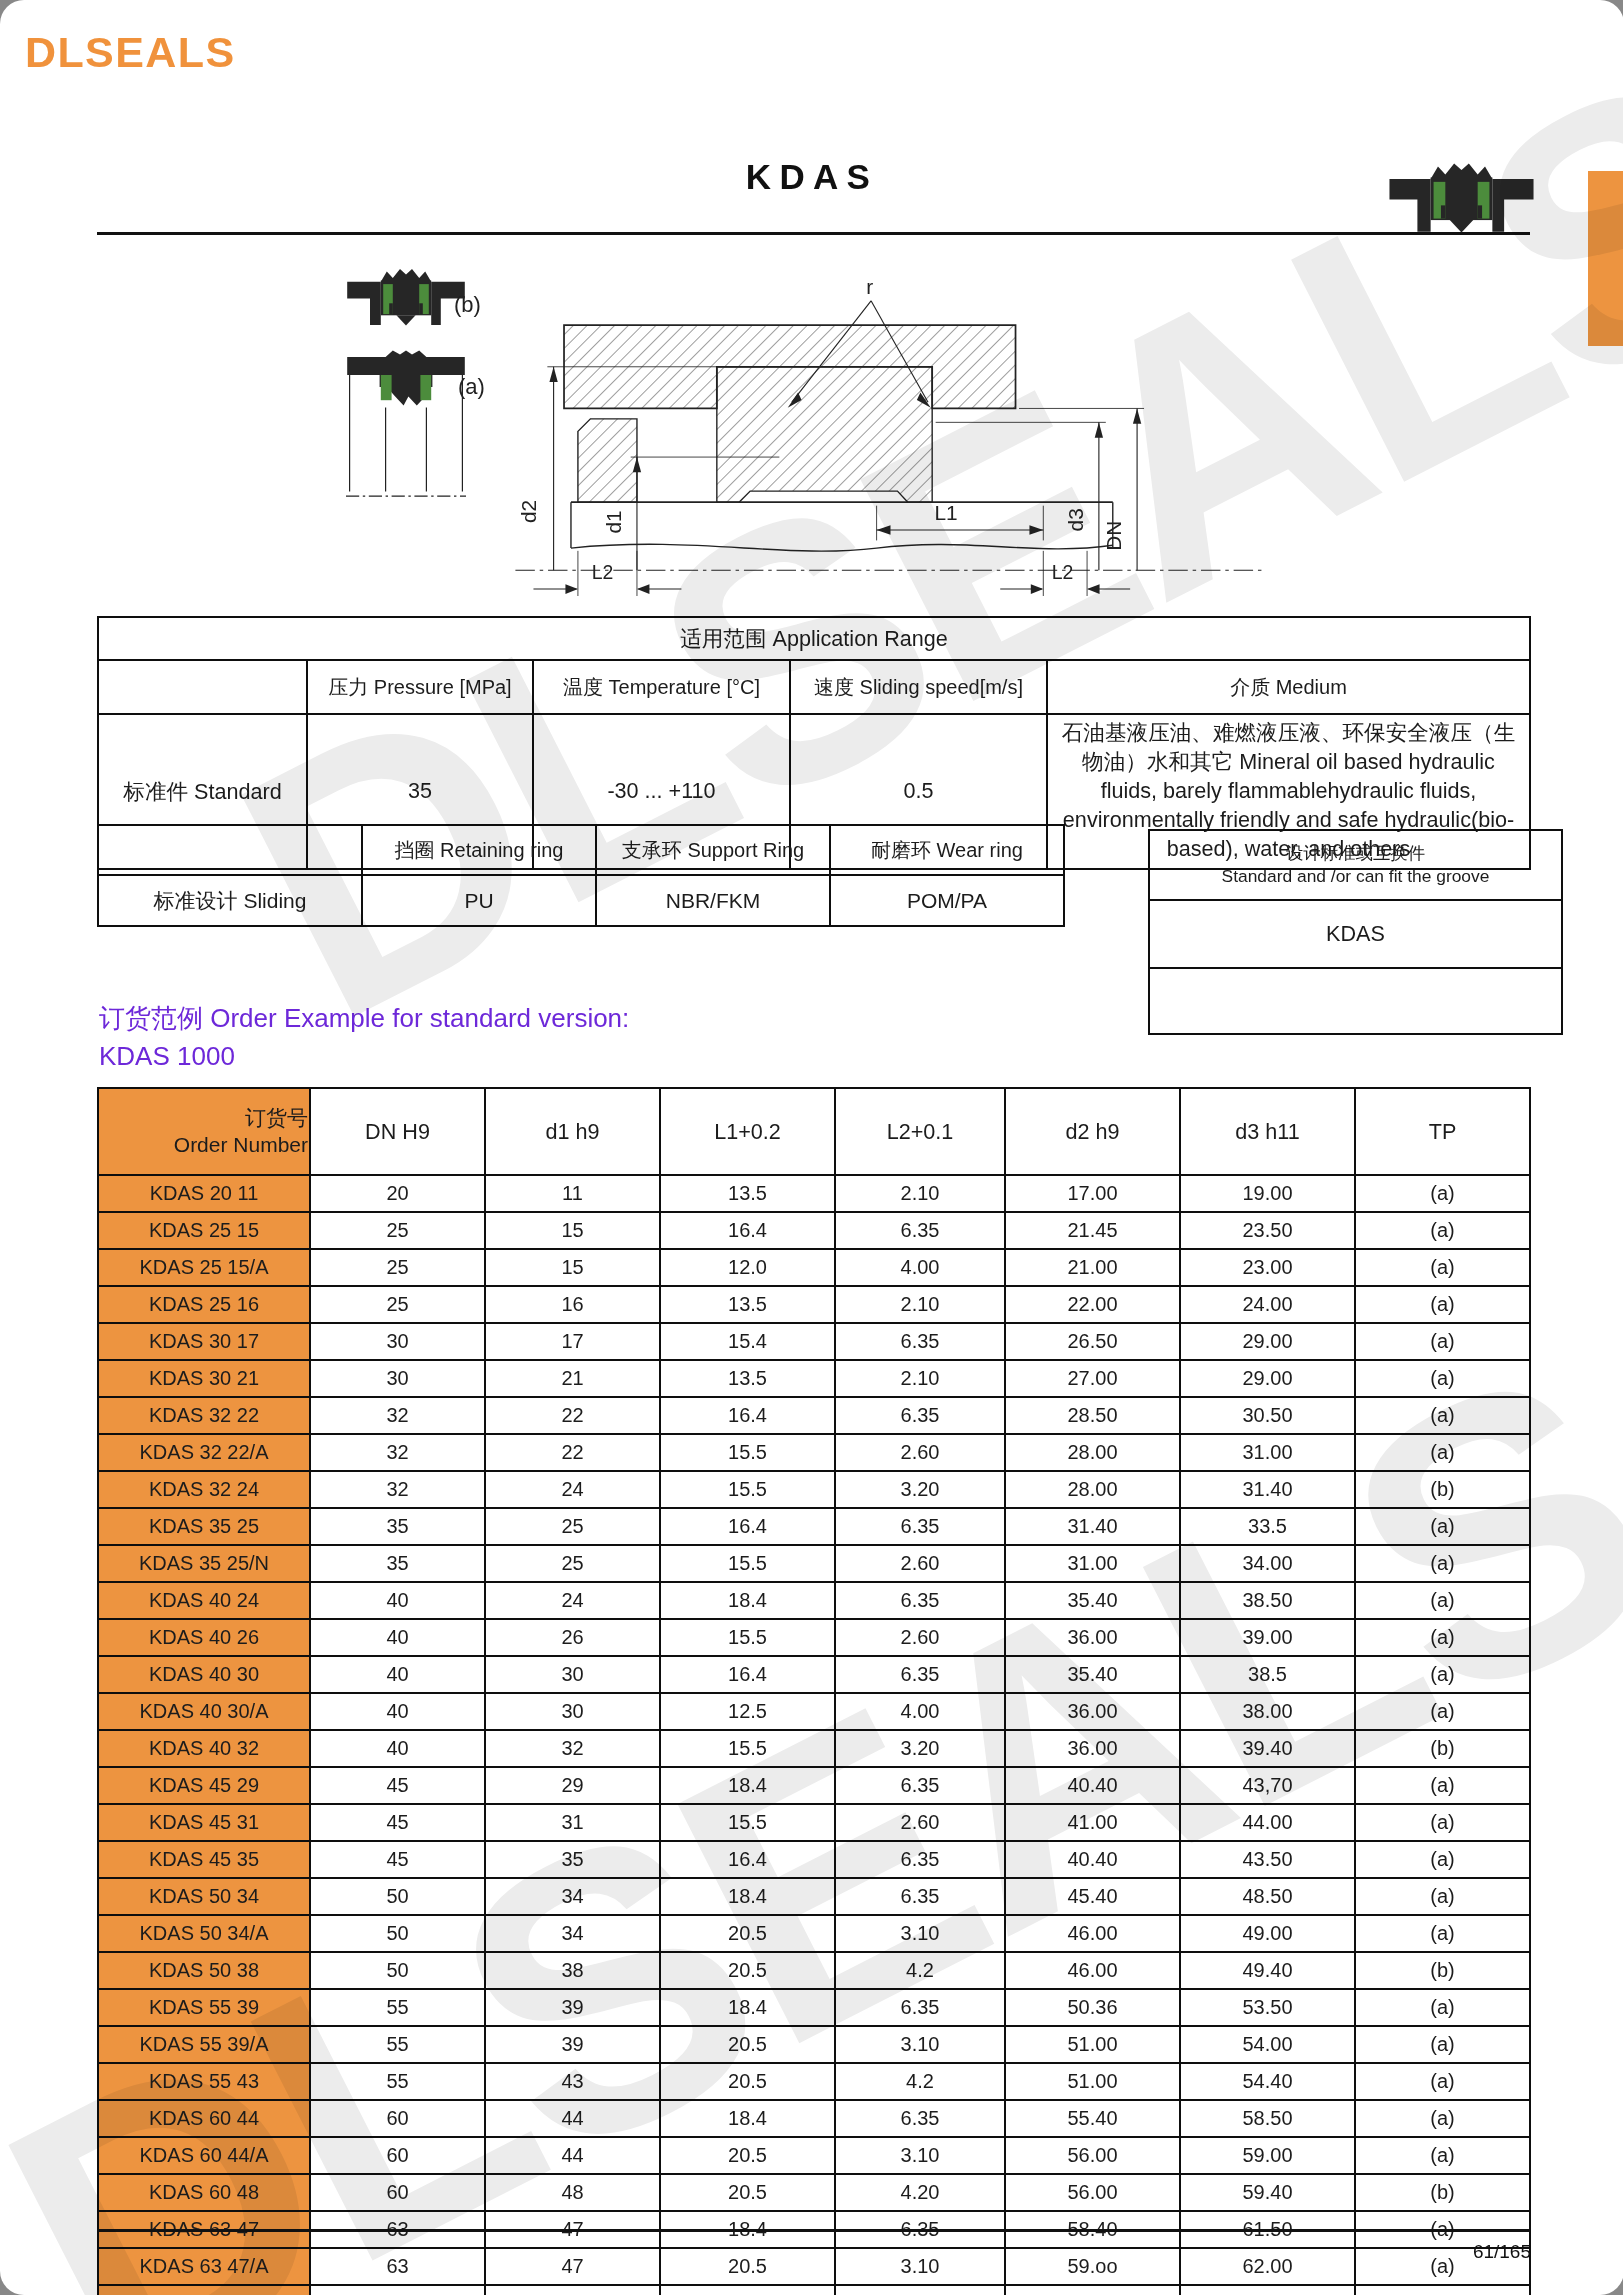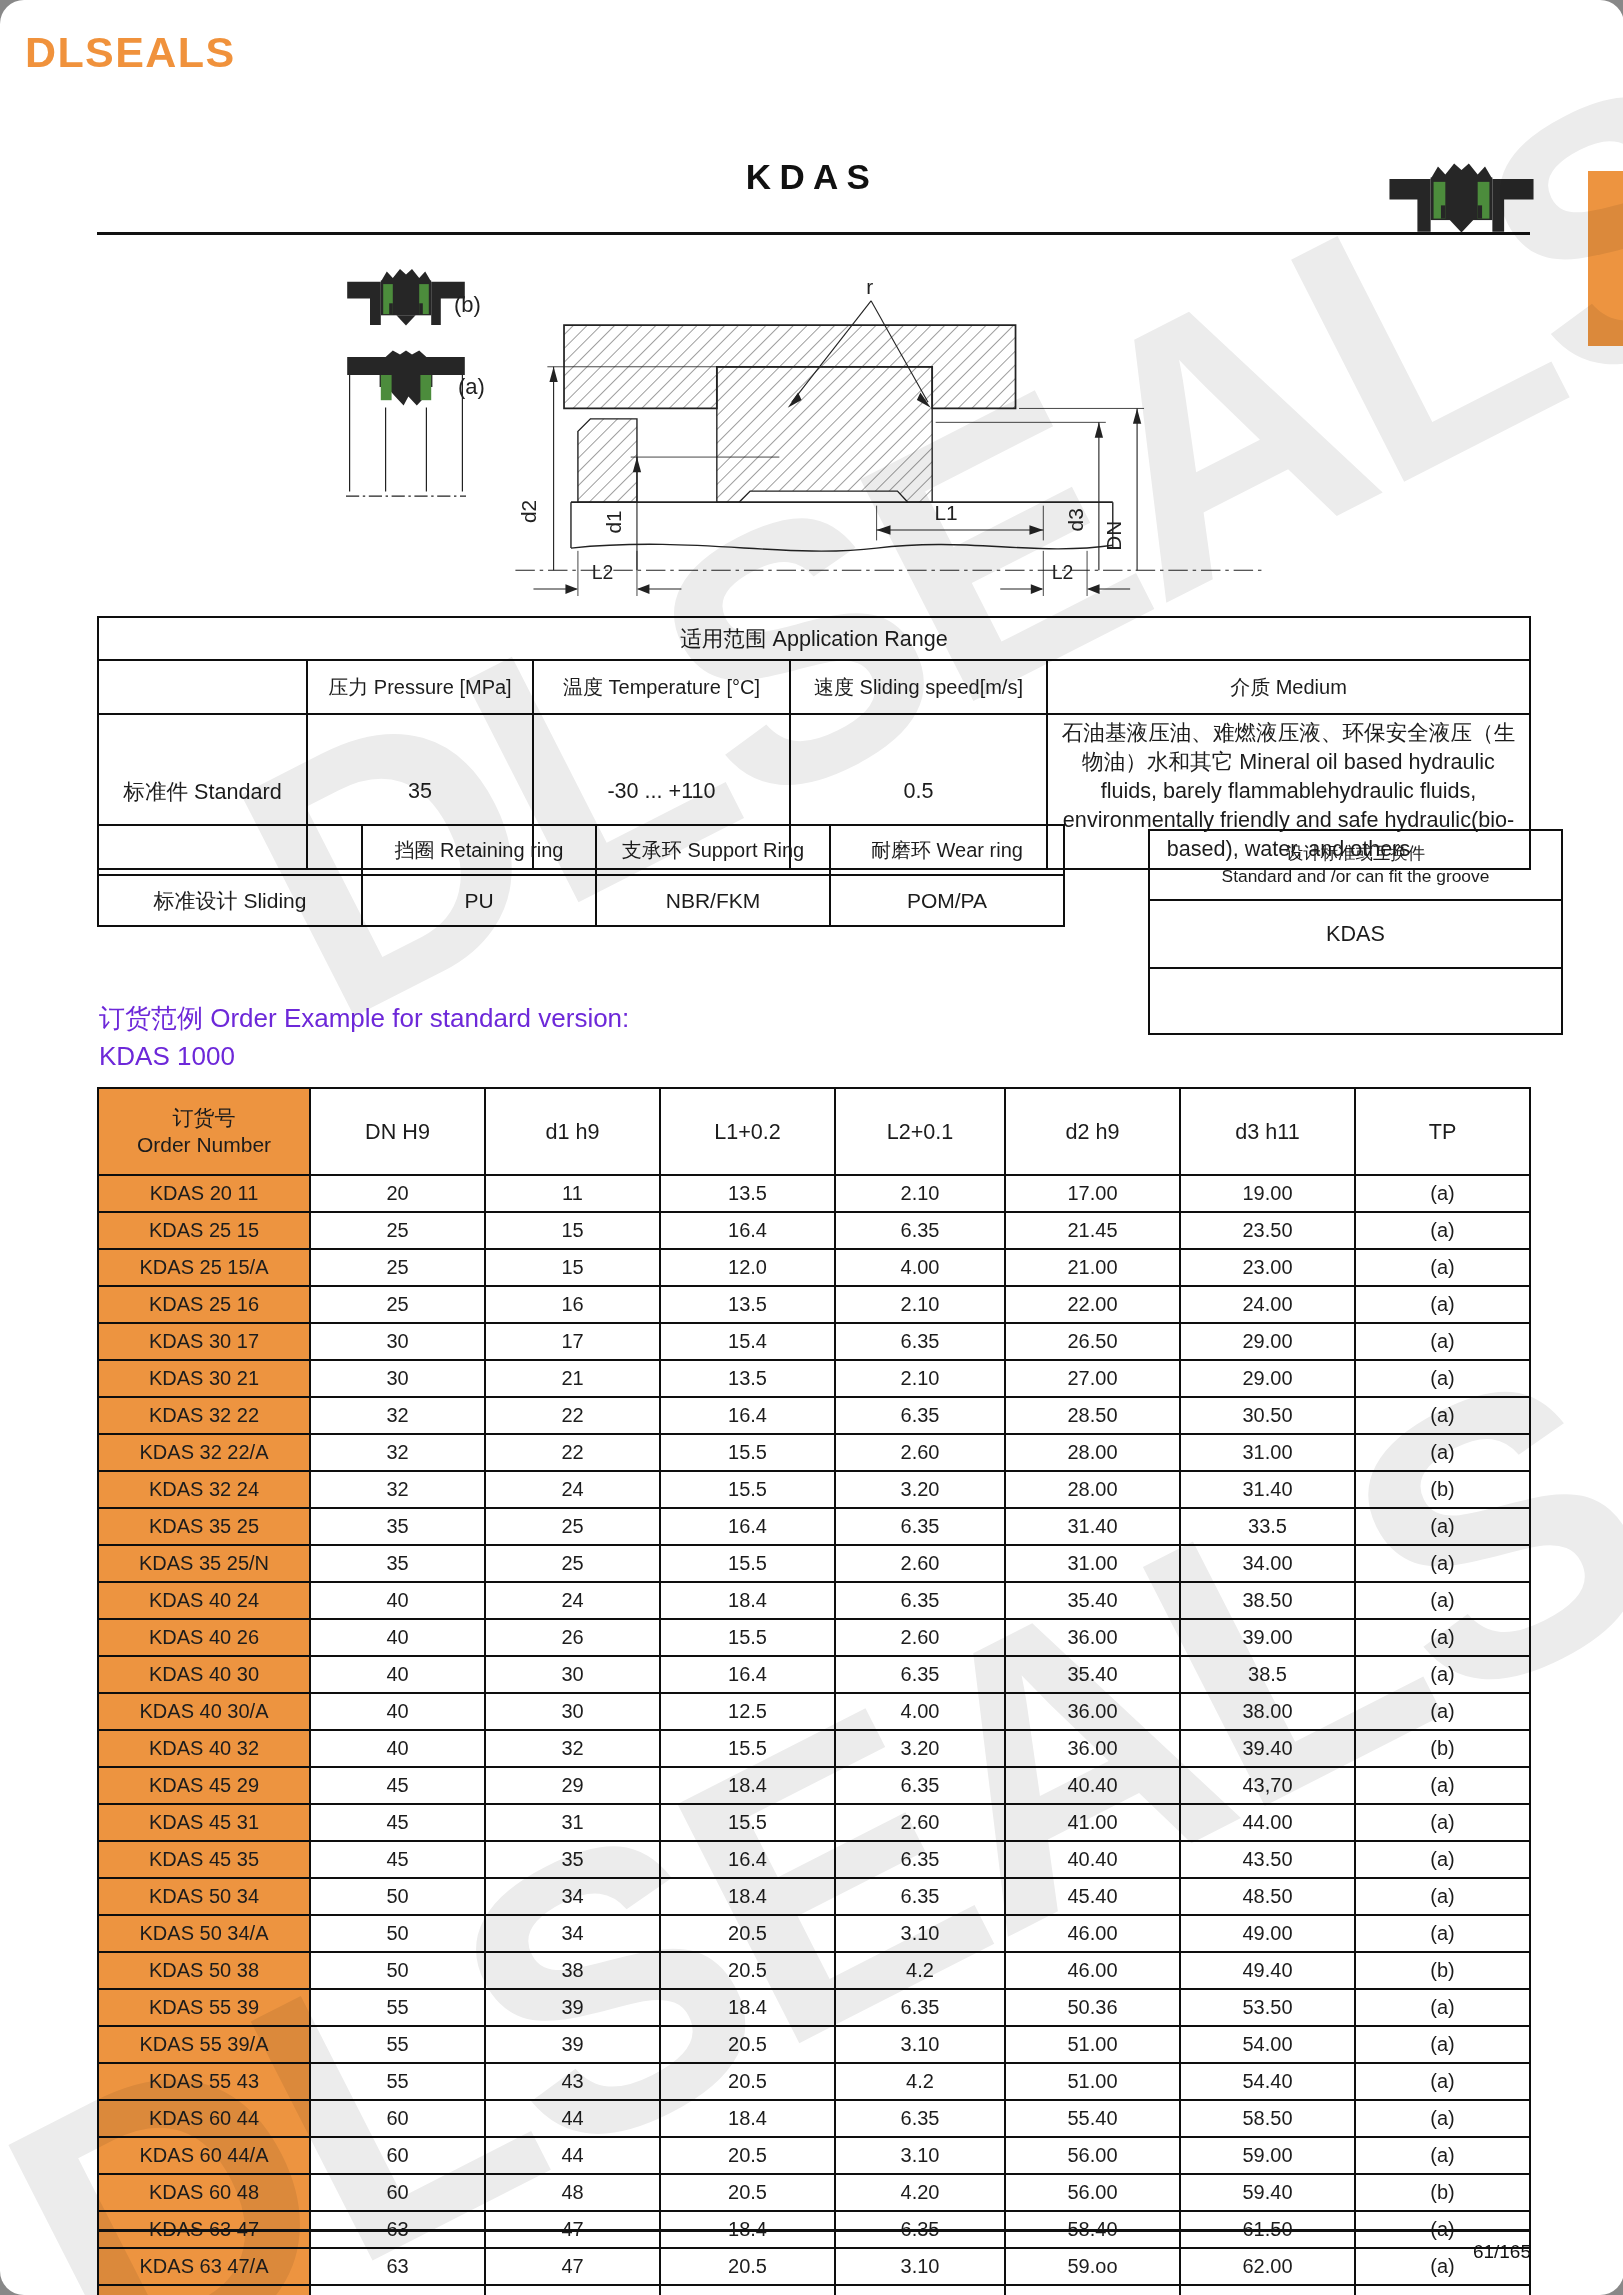--- a/index.html
+++ b/index.html
@@ -40,21 +40,21 @@
   .fit-table .t-title{height:70px;font-size:17.4px;line-height:1.3;}
   .fit-table .t-val{height:68px;font-size:21.6px;}
   .fit-table .t-empty{height:66px;}
   
   .order-example{position:absolute;left:99px;top:1000px;font-size:26px;color:#6d28d9;line-height:1.45;}
   
   .size-table{position:absolute;left:97px;top:1087px;width:1433px;}
   .size-table td{height:33px;font-size:20px;}
   .size-table thead td{height:83px;font-size:21.6px;font-weight:400;}
   .orange{background:#ED9440;}
-  .size-table thead .order-head{font-size:21px;line-height:1.25;}
+  .size-table thead .order-head{font-size:21px;line-height:1.25;text-align:right;}
   
   .footer-rule{position:absolute;left:97px;top:2229px;width:1433px;height:2.8px;background:#111;}
   .page-num{position:absolute;right:93px;top:2241px;font-size:19px;color:#111;}
   
   .wm{position:absolute;font-weight:800;letter-spacing:-9.7px;color:#ececec;
       white-space:nowrap;pointer-events:none;mix-blend-mode:multiply;
       transform-origin:left top;z-index:50;}
   .wm1{left:181px;top:730px;font-size:362px;transform:rotate(-27deg);}
   .wm2{left:-56px;top:2076px;font-size:390px;transform:rotate(-27deg);}
 </style>

